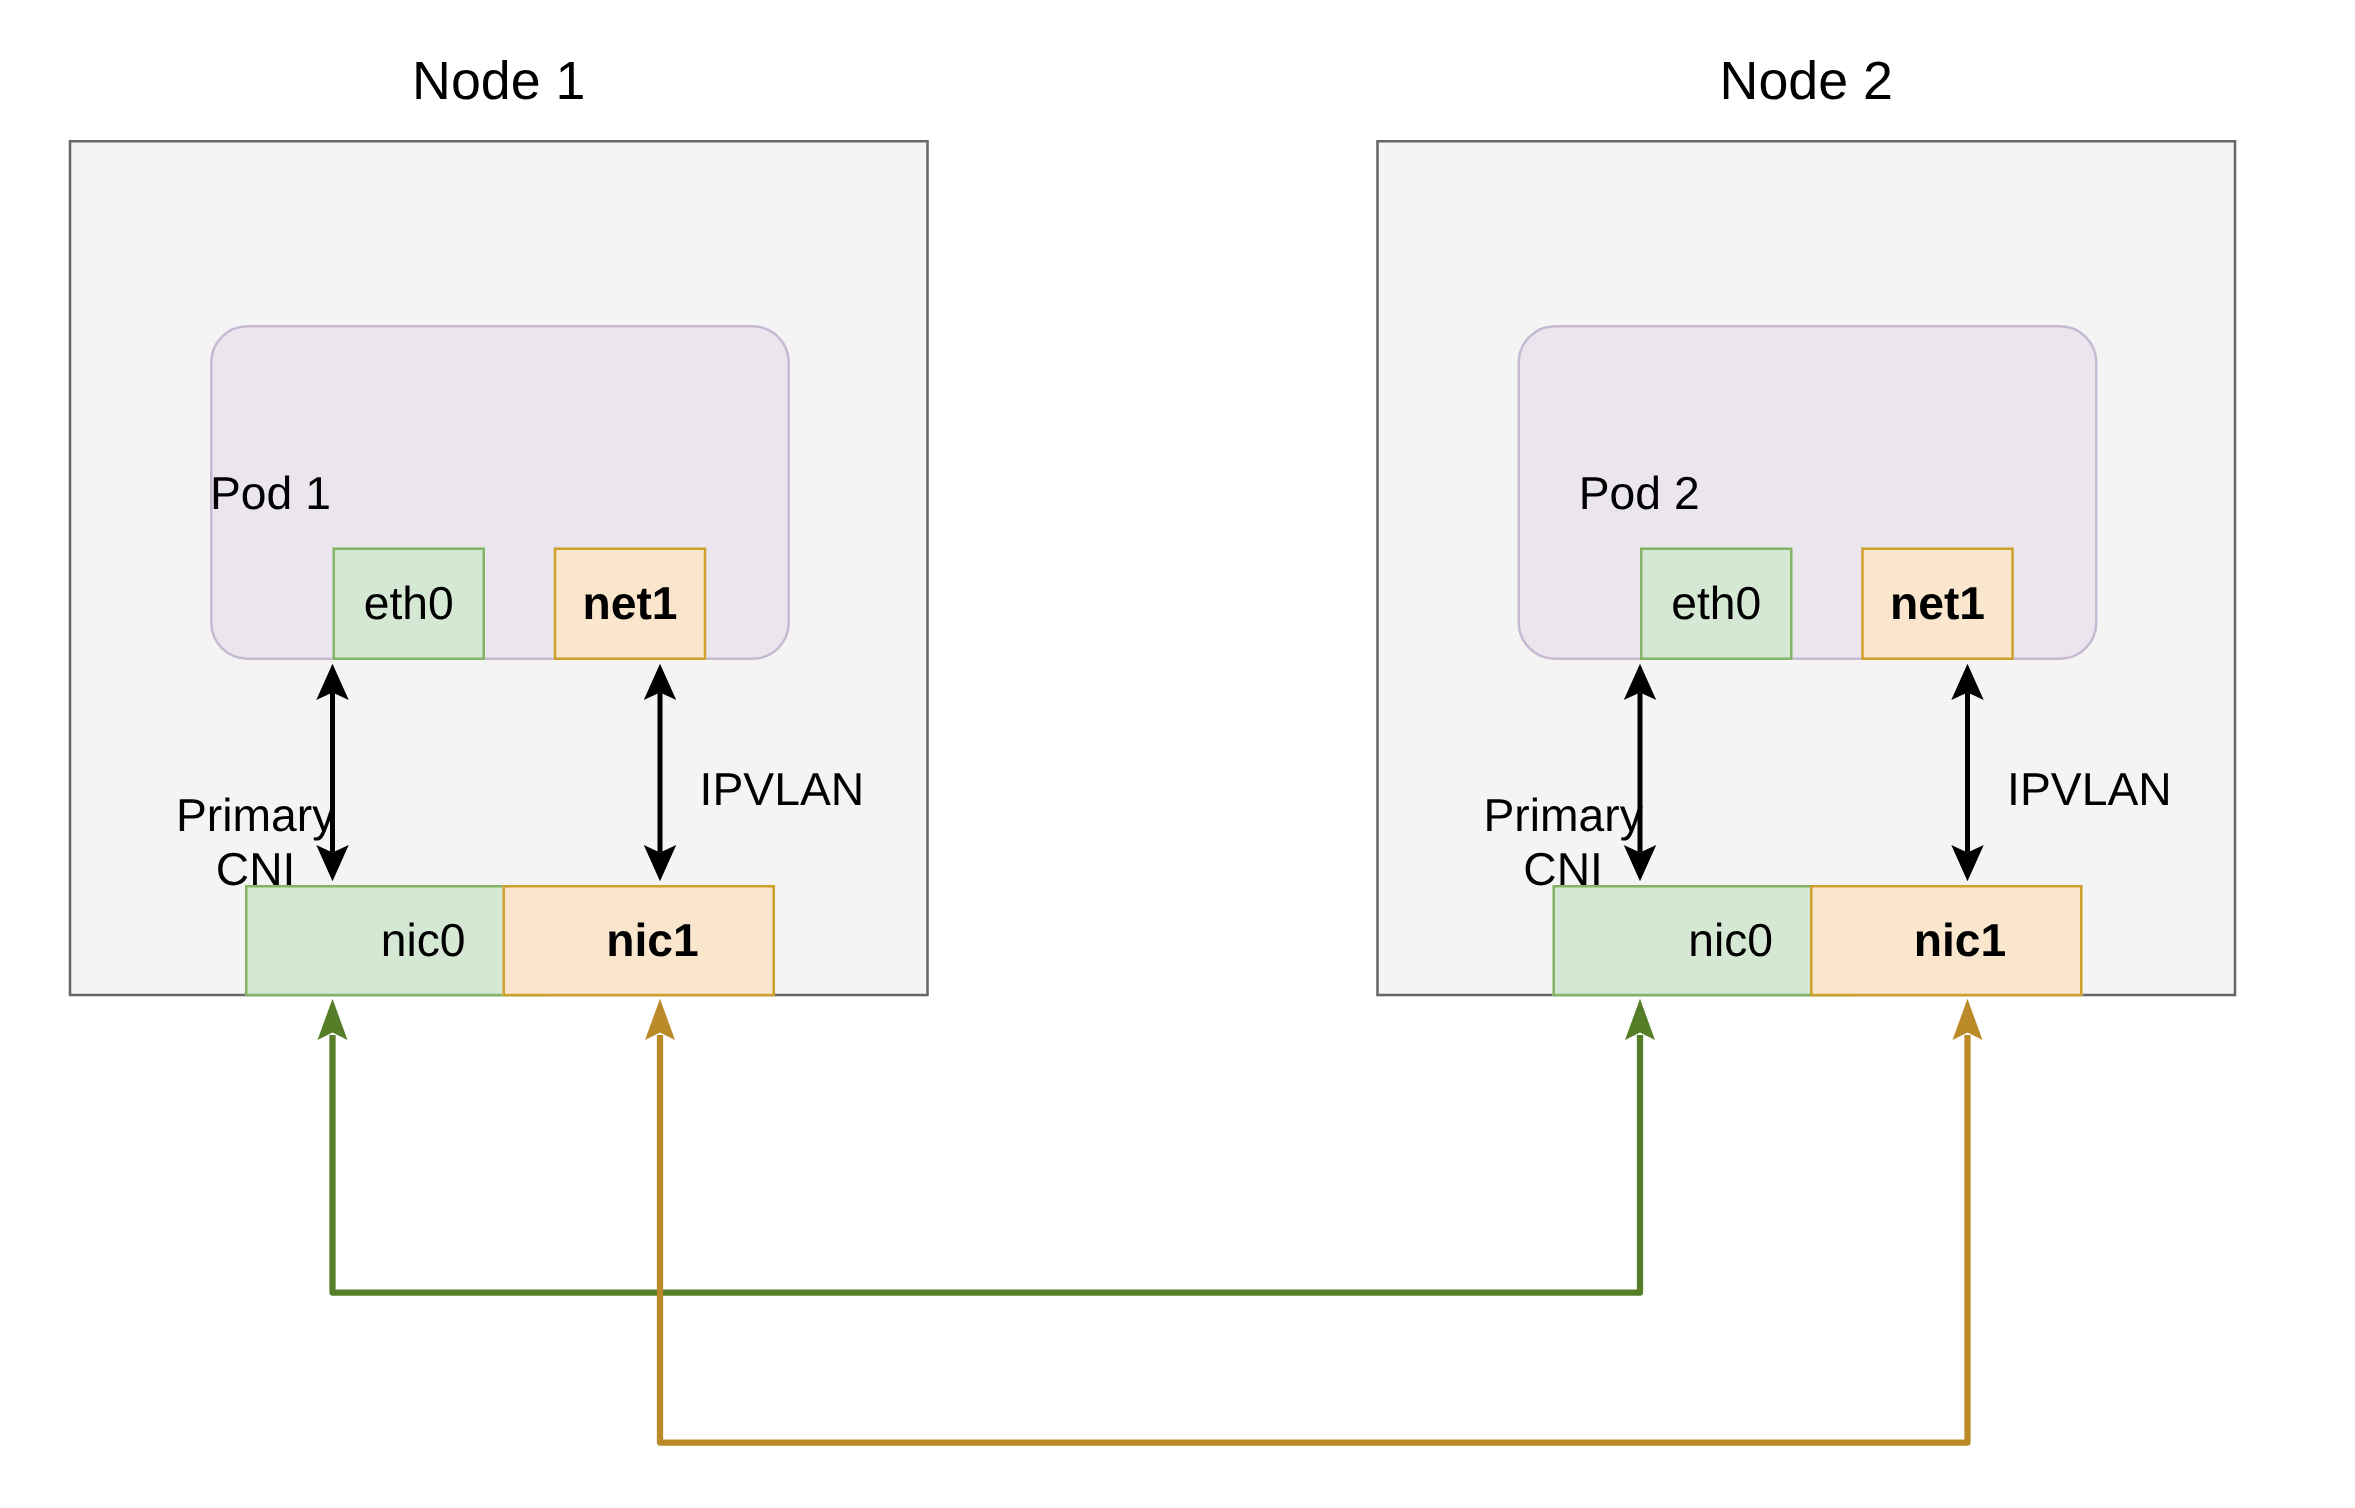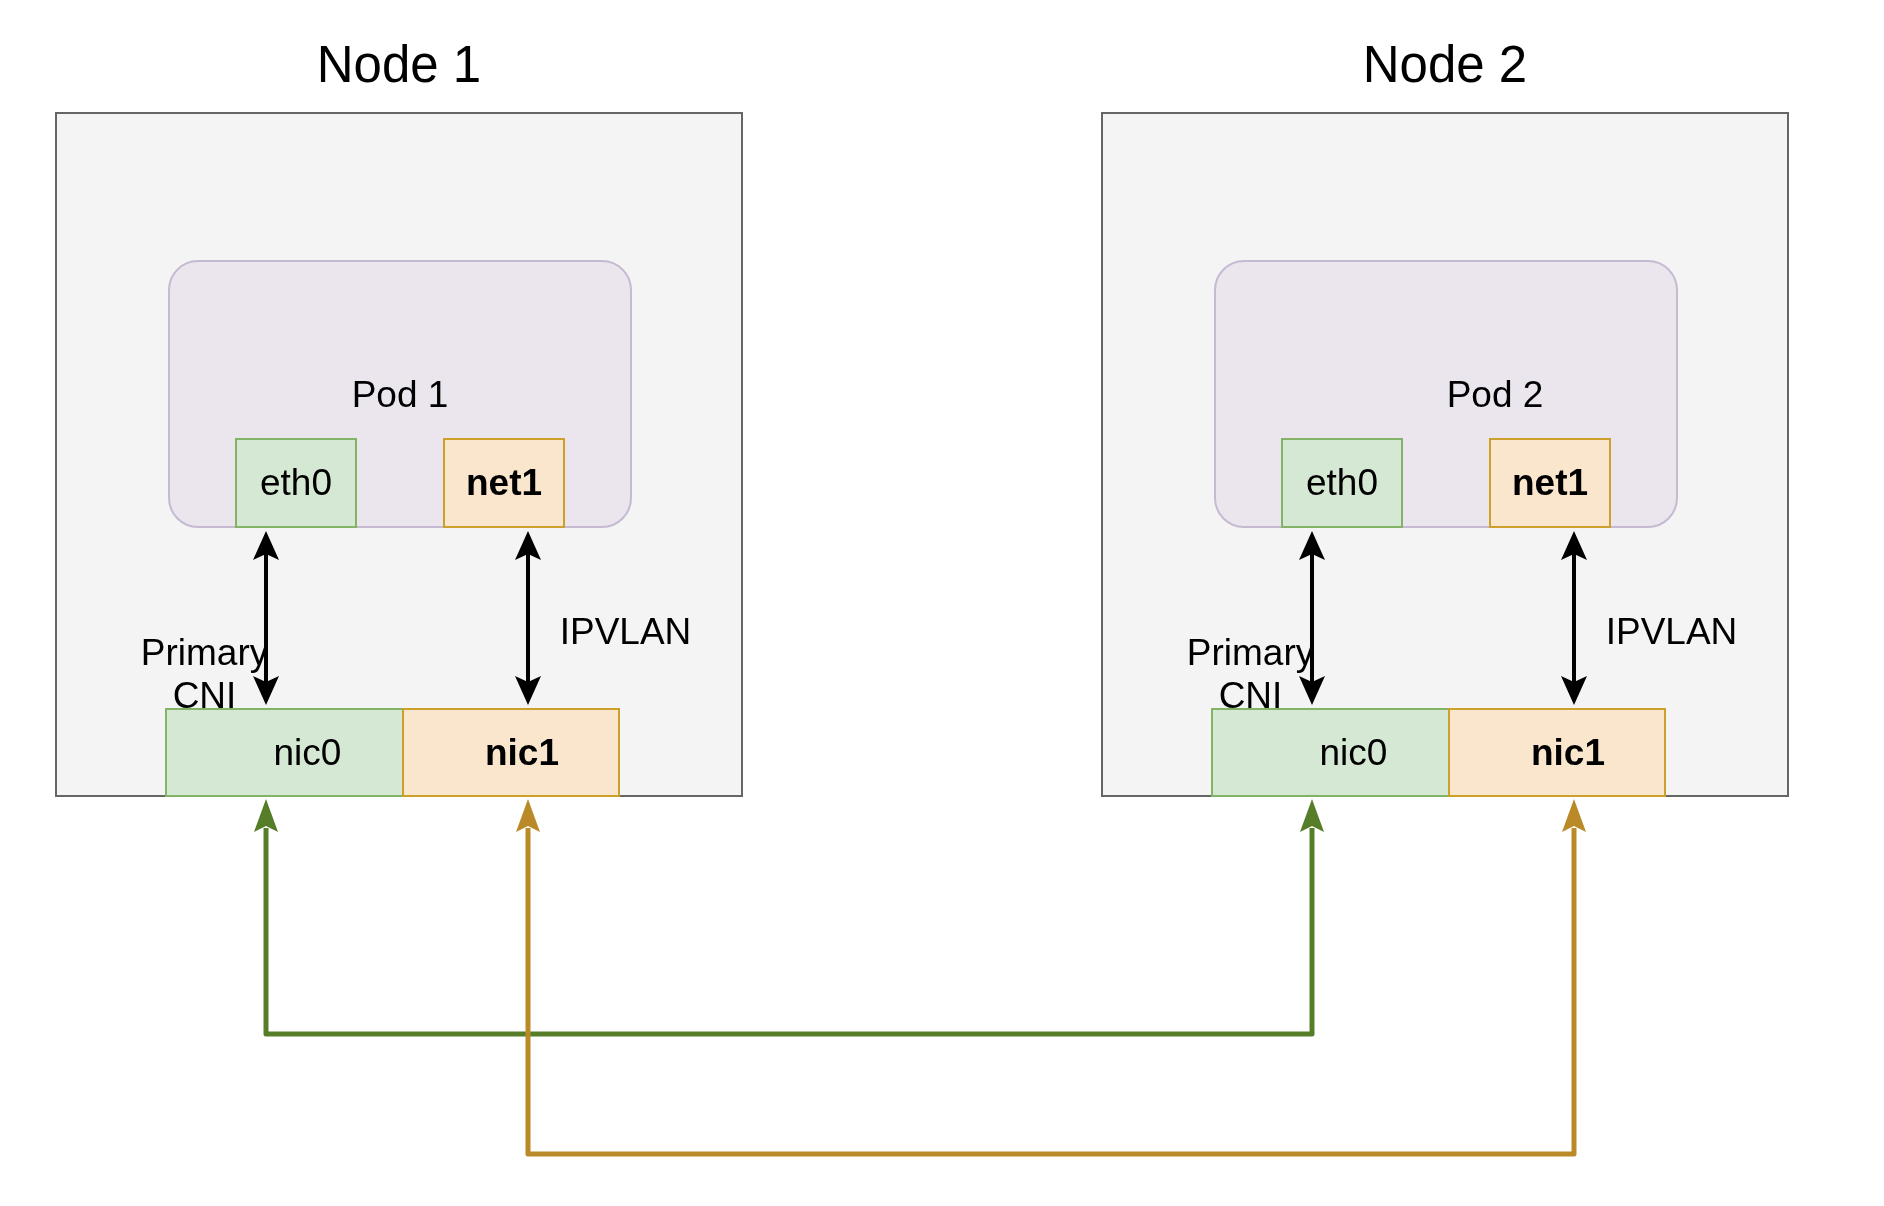--- a/index.html
+++ b/index.html
@@ -6,48 +6,49 @@
   .canvas{
     position:relative;
     width:1884px;height:1206px;
     background:var(--canvas-bg,#ffffff);
     font-family:"Liberation Sans", sans-serif;
     color:#000;
     overflow:hidden;
   }
   .node-title{
     position:absolute;top:44px;width:688px;height:42px;
-    font-size:51px;line-height:42px;text-align:center;
+    font-size:43px;line-height:42px;text-align:center;
     color:#000;
   }
   .node-box{
     position:absolute;top:112px;width:684px;height:681px;
     background:var(--node-fill,#f4f4f4);
     border:2px solid var(--node-border,#666666);
   }
   .pod-box{
     position:absolute;top:260px;width:460px;height:264px;
     background:var(--pod-fill,#ebe5ee);
     border:2px solid var(--pod-border,#c6bad3);
     border-radius:30px;
   }
   .pod-title{
     position:absolute;top:374px;width:464px;height:42px;
-    font-size:37px;line-height:42px;text-align:center;
+    font-size:37px;line-height:42px;text-align:left;
   }
   .iface-box{
     position:absolute;display:flex;align-items:center;justify-content:center;
     font-size:37px;
   }
   .iface-sm{top:438px;width:118px;height:86px;}
   .nic0-box{top:708px;width:193px;height:85px;padding-left:44px;}
   .nic1-box{top:708px;width:192px;height:85px;padding-left:22px;}
   .green-box{
     background:var(--green-box-fill,#d5e8d4);
     border:2px solid var(--green-box-border,#82b366);
+    margin-left:31px;
   }
   .orange-box{
     background:var(--orange-box-fill,#f9e6cd);
     border:2px solid var(--orange-box-border,#cda02b);
     font-weight:bold;
   }
   .edge-label{
     position:absolute;font-size:37px;line-height:43px;text-align:center;
     white-space:pre-line;color:#000;
   }

